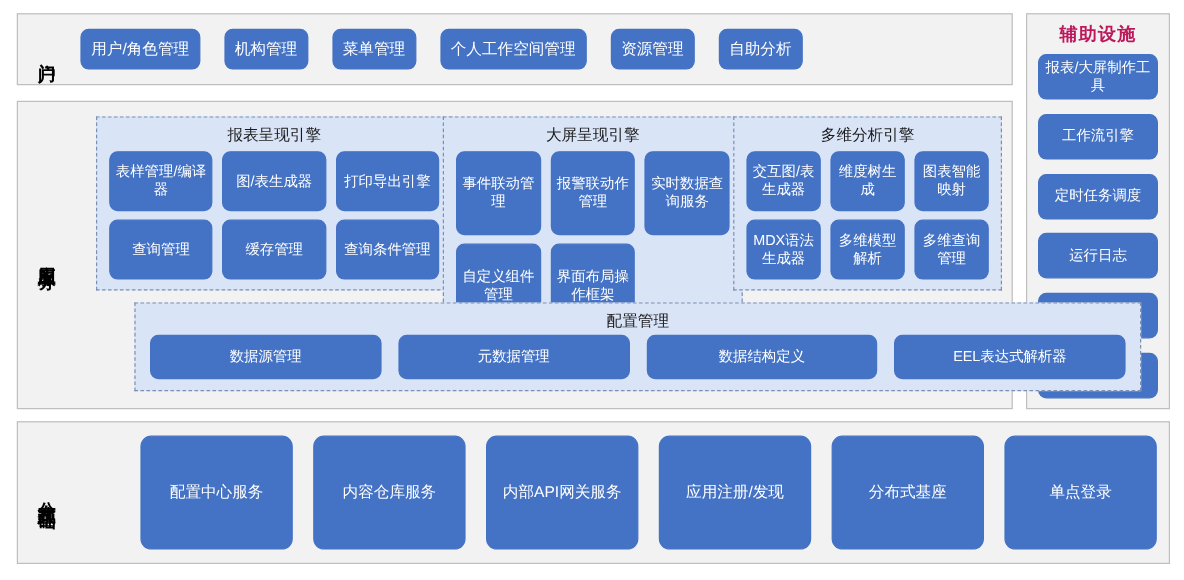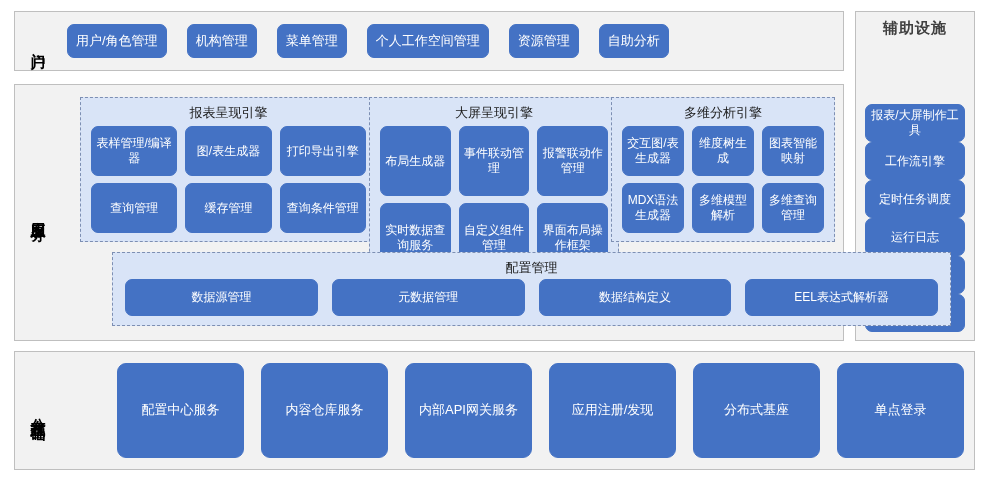--- a/index.html
+++ b/index.html
@@ -62,26 +62,26 @@
   #portal .row {
     position: absolute; left: 52px; top: 0; right: 6px; bottom: 0;
     display: flex; align-items: center; gap: 20px;
   }
   #portal .btn { height: 34px; flex: 0 0 auto; padding: 0 8px; font-size: 13px; }
 
   
   #aux { left: 855px; top: 11px; width: 120px; height: 330px; }
   #aux .title {
     position: absolute; left: 0; right: 0; top: 7px;
-    text-align: center; font-size: 15px; font-weight: bold; color: #404040;
+    text-align: center; font-size: 15px; font-weight: bold; color: #be185d;
     letter-spacing: 1px;
   }
   #aux .list {
     position: absolute; left: 9px; right: 9px; top: 33px; bottom: 8px;
-    display: flex; flex-direction: column; justify-content: flex-end;
+    display: flex; flex-direction: column; justify-content: space-between;
   }
   #aux .btn { height: 38px; font-size: 12px; }
 
   
   #appsvc { left: 14px; top: 84px; width: 830px; height: 257px; }
 
   .subpanel {
     position: absolute;
     background: #d9e4f7;
     border: 1px dashed #7d8fb3;
@@ -163,21 +163,20 @@
         <div class="btn">打印导出引擎</div>
         <div class="btn">查询管理</div>
         <div class="btn">缓存管理</div>
         <div class="btn">查询条件管理</div>
       </div>
     </div>
 
     <div class="subpanel" id="sp-screen">
       <div class="sp-title">大屏呈现引擎</div>
       <div class="grid2x3">
-        <div class="btn">布局生成器</div>
         <div class="btn">事件联动管理</div>
         <div class="btn">报警联动作管理</div>
         <div class="btn">实时数据查询服务</div>
         <div class="btn">自定义组件管理</div>
         <div class="btn">界面布局操作框架</div>
       </div>
     </div>
 
     <div class="subpanel" id="sp-olap">
       <div class="sp-title">多维分析引擎</div>

